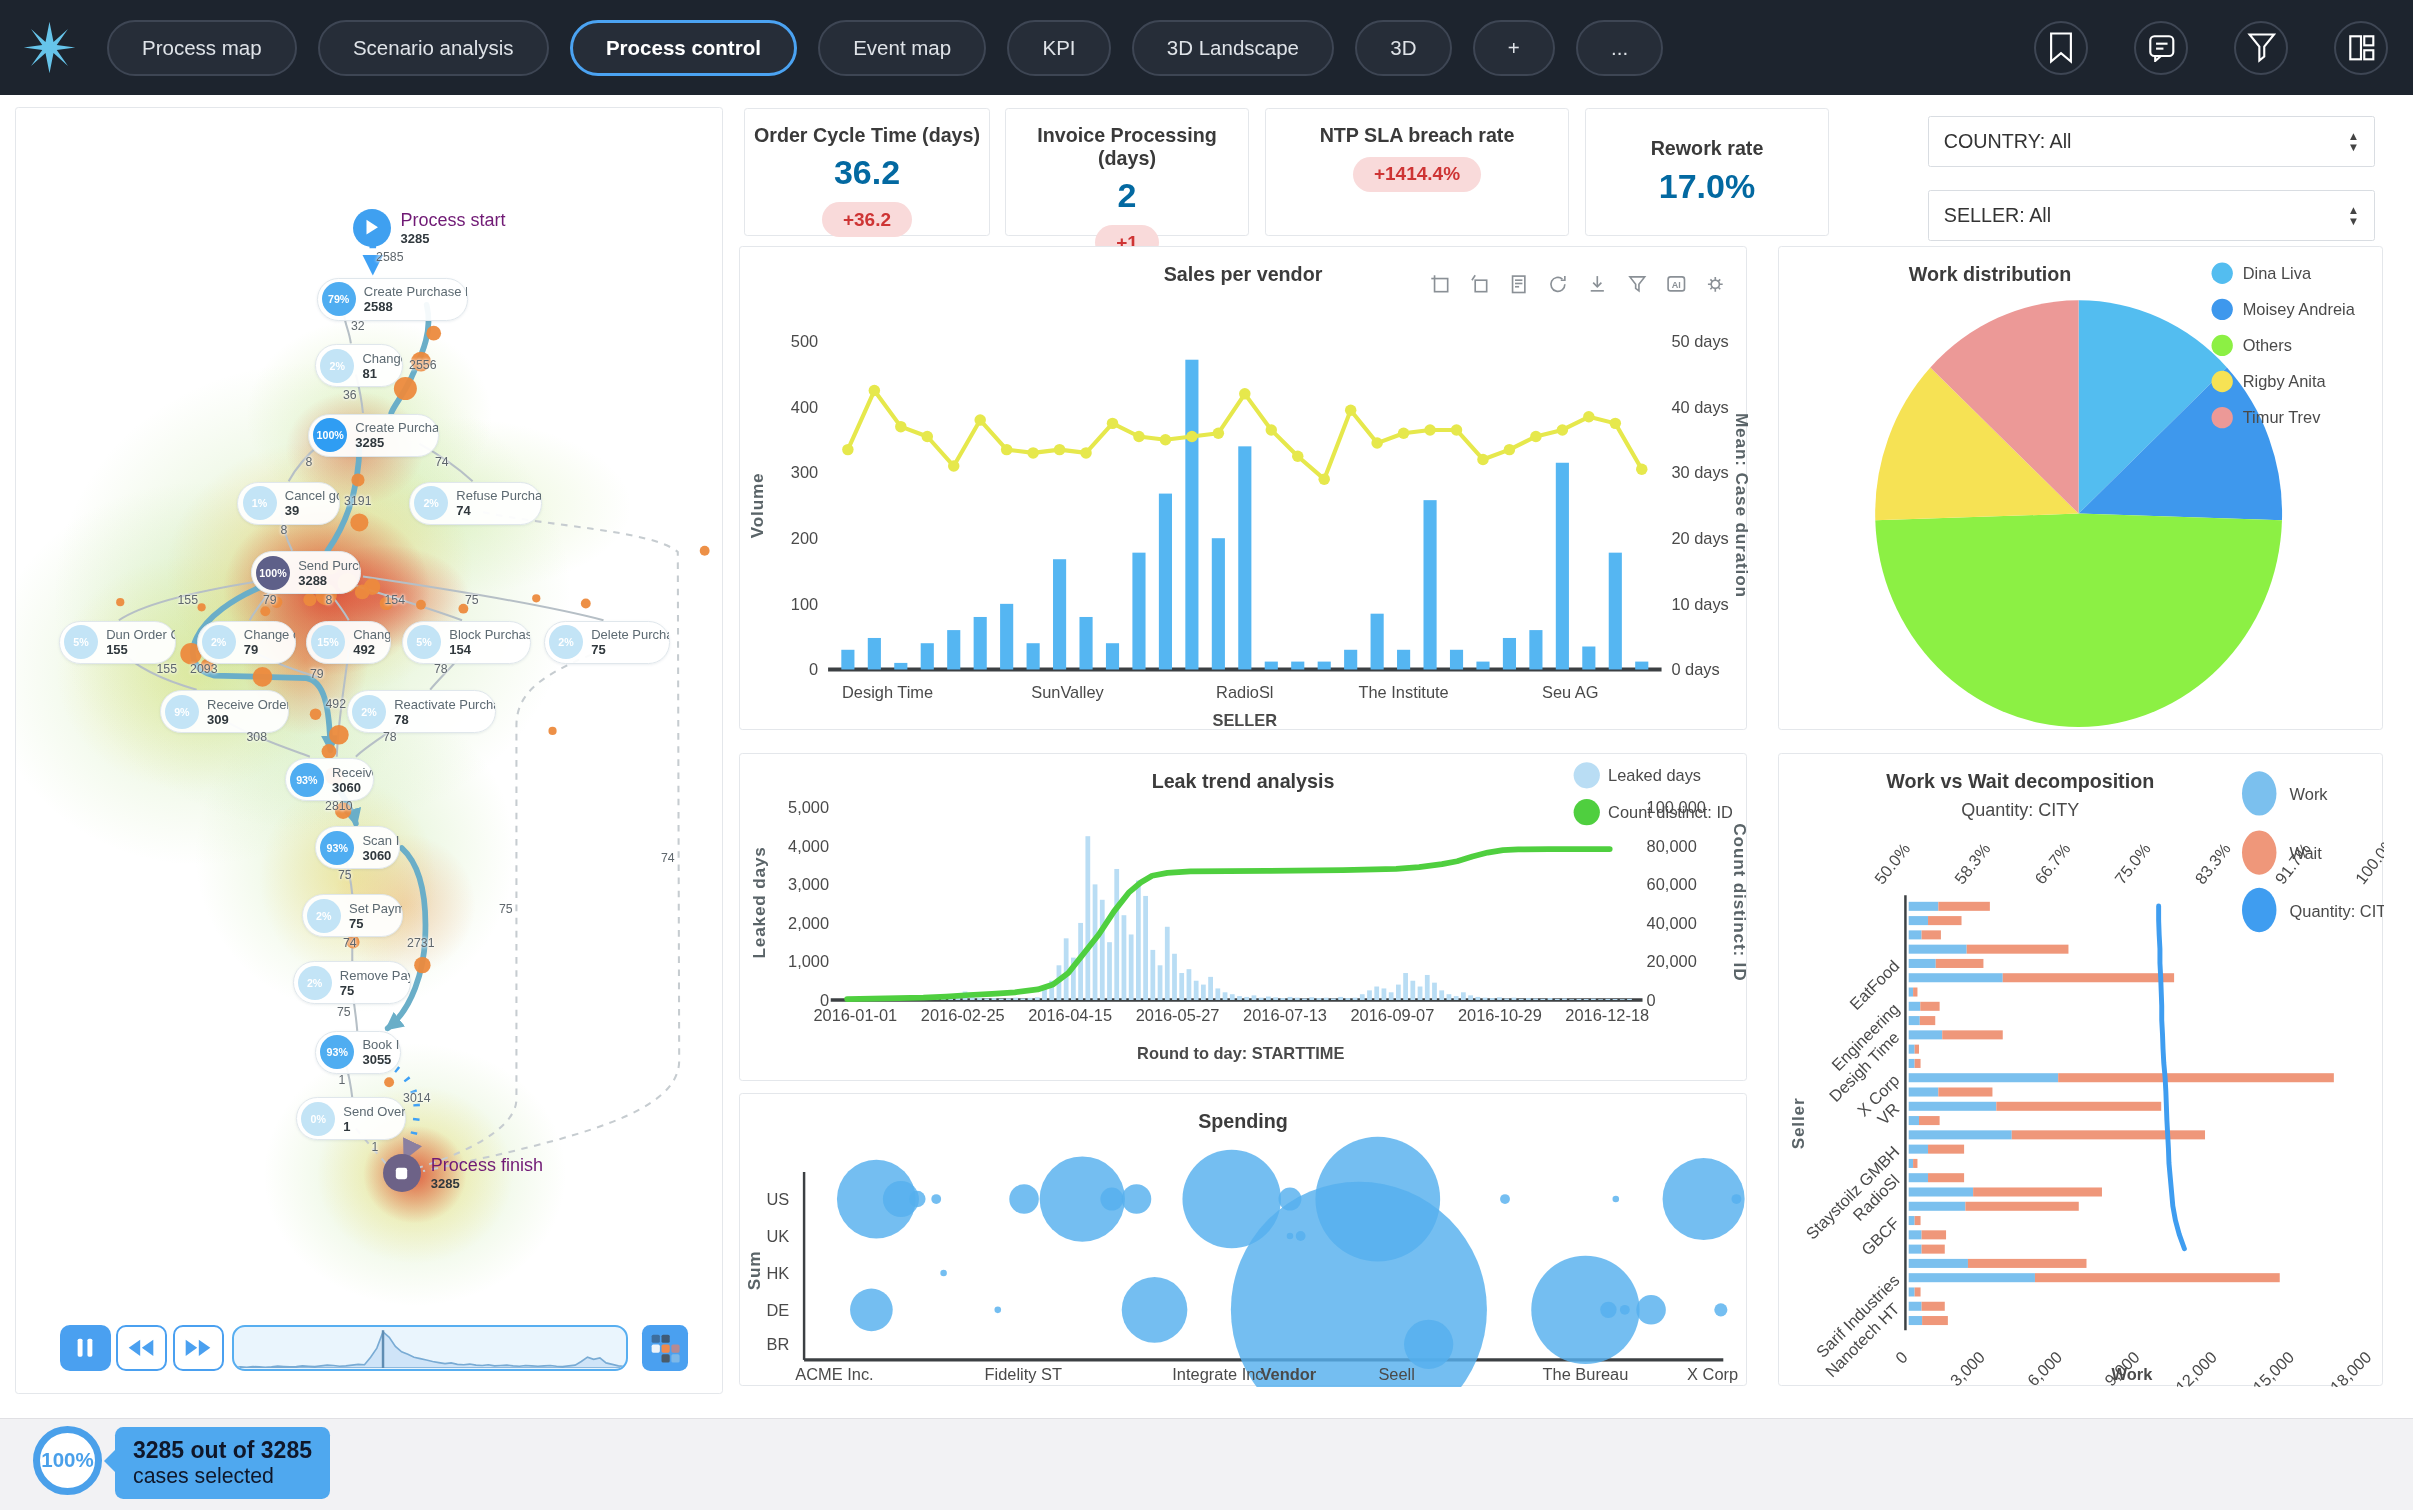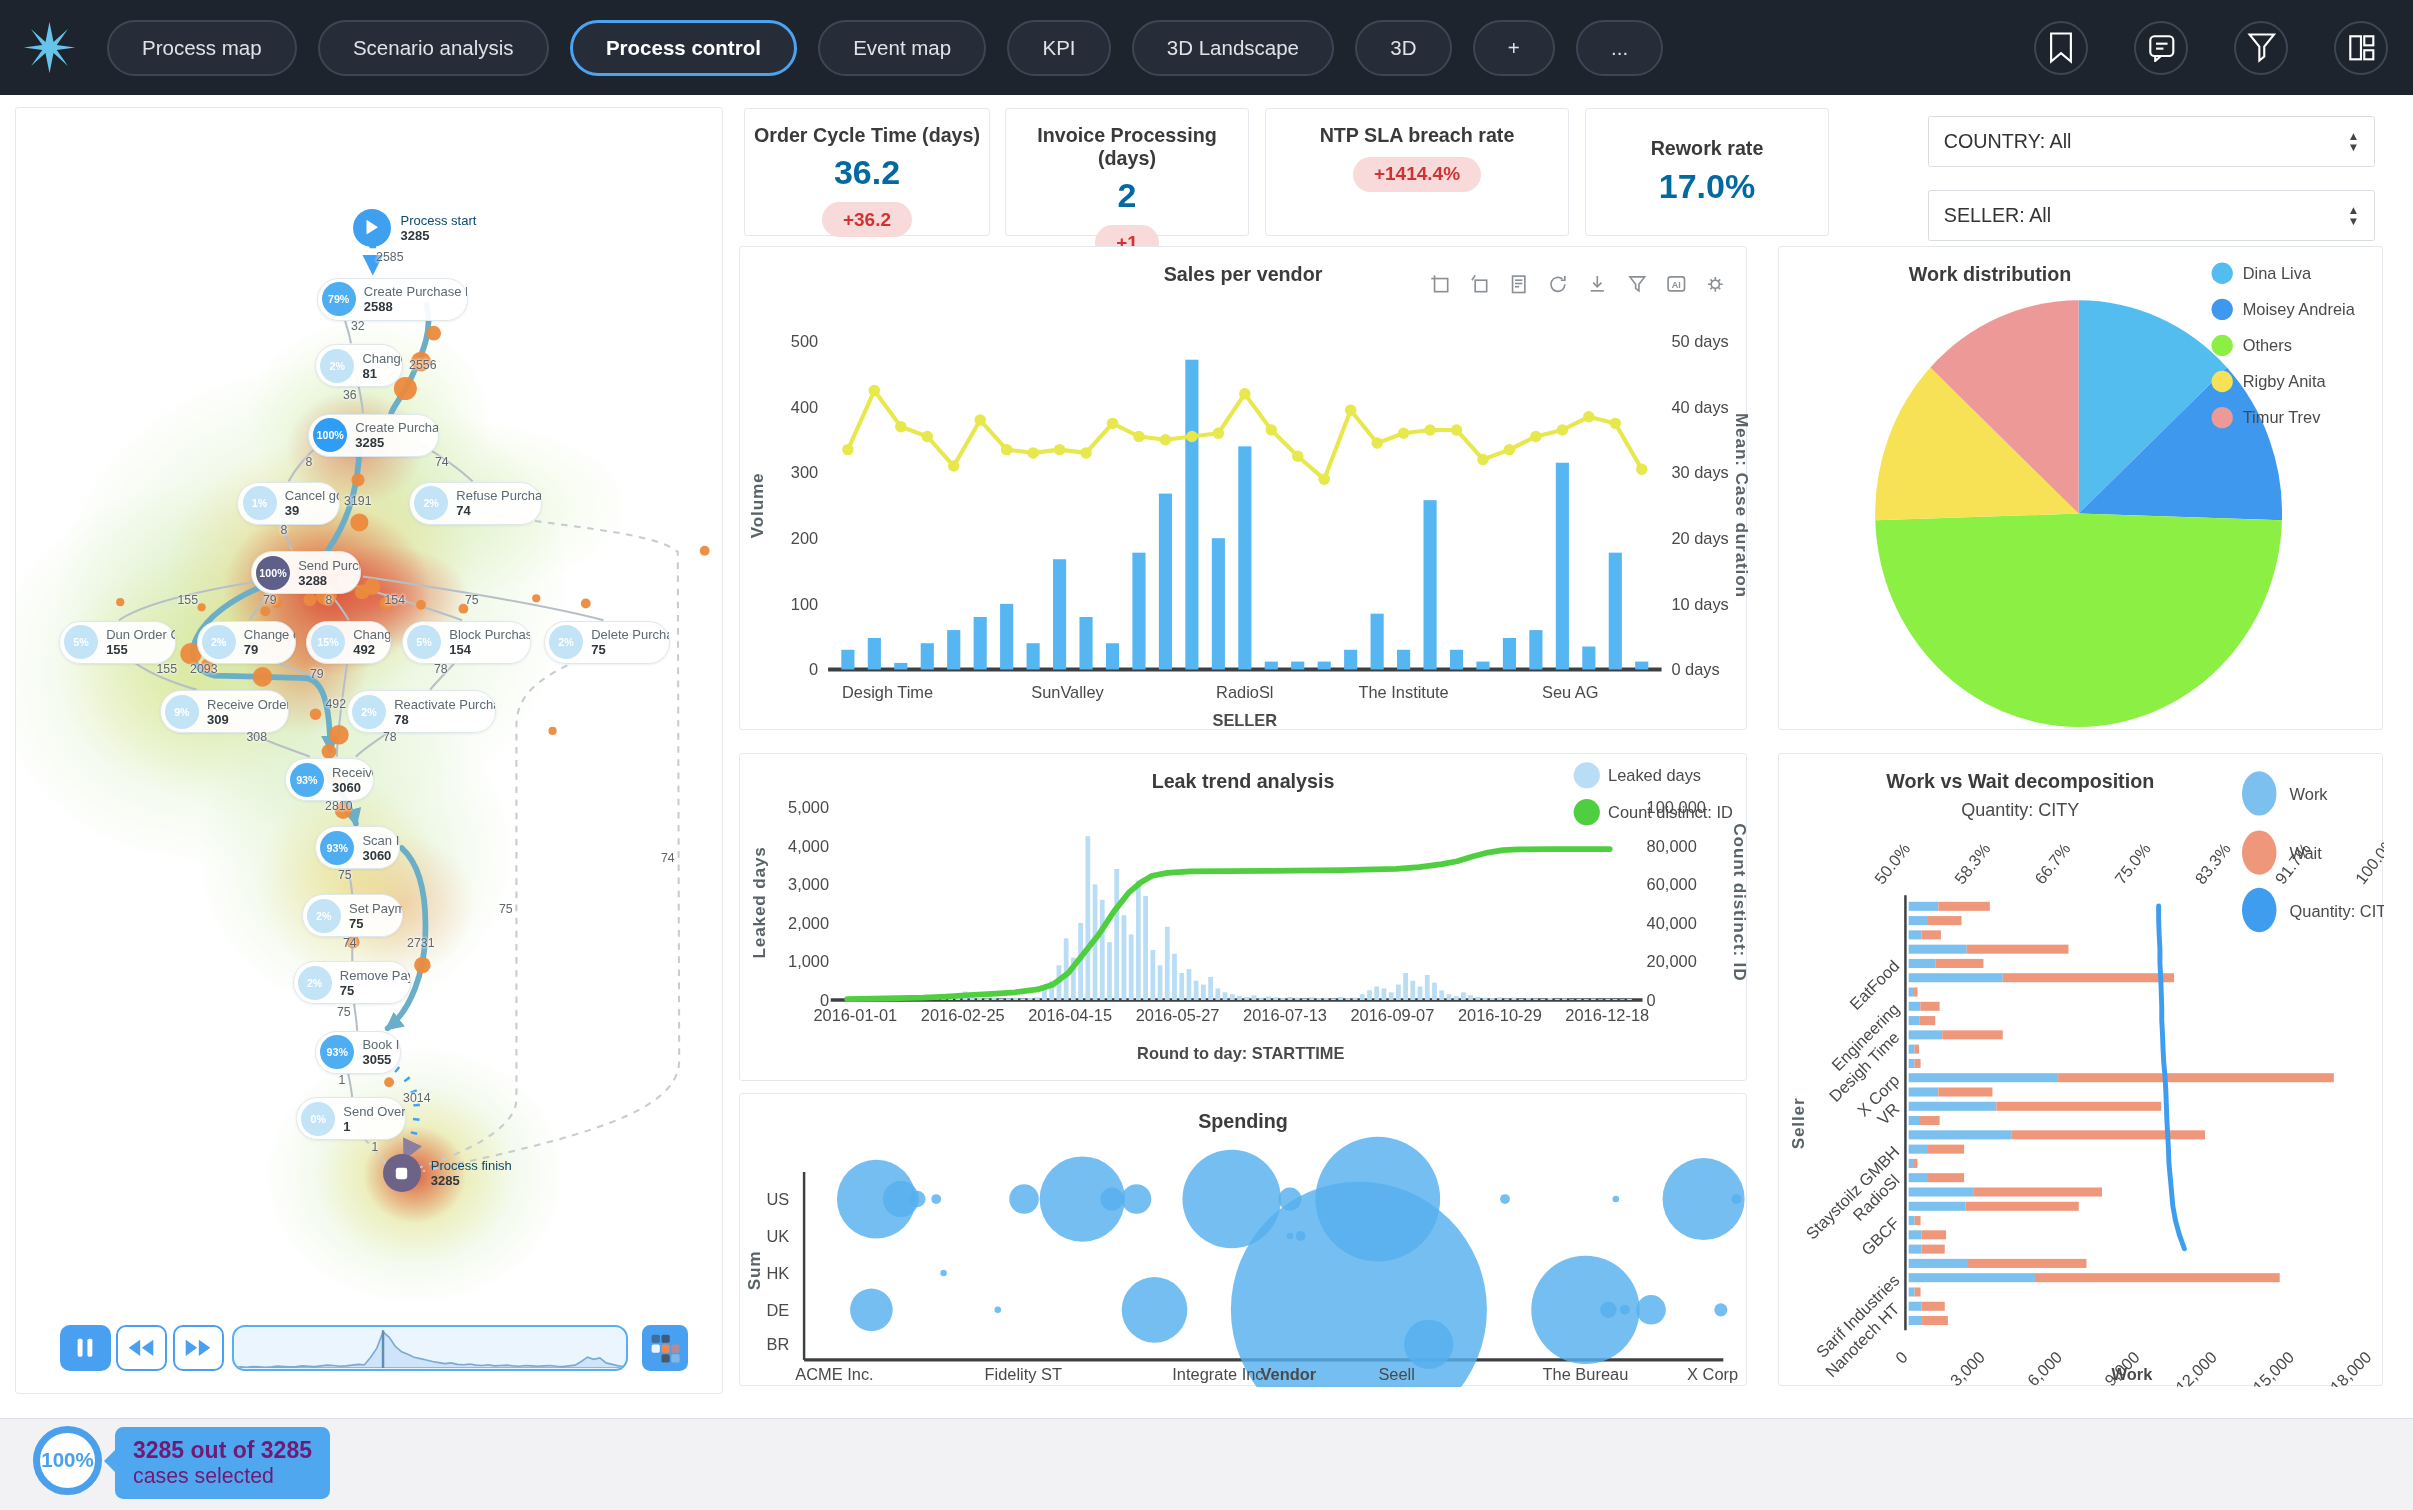--- a/index.html
+++ b/index.html
@@ -35,33 +35,33 @@
   #map-edges, #map-dots { position:absolute; inset:0; }
   .map-node { position:absolute; height:43px; background:rgba(255,255,255,0.93); border:1.6px solid #e0e7ec; border-radius:21.3px; display:flex; align-items:center; box-shadow:0 0.8px 2.5px rgba(80,110,130,.12); cursor:pointer; }
   .map-node .pct { width:34px; height:34px; border-radius:50%; margin-left:4.1px; flex:0 0 auto; display:flex; align-items:center; justify-content:center; color:#fff; font-size:10.7px; font-weight:bold; }
   .map-node .txt { margin-left:8.2px; overflow:hidden; white-space:nowrap; }
   .map-node .nm { font-size:13px; color:#5d6a72; }
   .map-node .ct { font-size:13px; font-weight:bold; color:#30383d; }
   .pct.light { background:#c3e4f6; } .pct.blue { background:#4fadf1; } .pct.strong { background:#2f9df3; } .pct.dark { background:#5e6089; }
   .term-node { position:absolute; display:flex; align-items:center; cursor:pointer; }
   .term-circle { width:38px; height:38px; border-radius:50%; display:flex; align-items:center; justify-content:center; flex:0 0 auto; }
   .term-txt { margin-left:9.9px; }
-  .term-txt .nm { font-size:13px; color:#0c4a6e; } .term-txt .ct { font-size:13px; font-weight:bold; color:#30383d; }
+  .term-txt .nm { font-size:18px; color:#701a75; } .term-txt .ct { font-size:13px; font-weight:bold; color:#30383d; }
   .edge-label { position:absolute; font-size:12.3px; color:#5f676d; text-shadow:0 0 3.3px #fff, 0 0 3.3px #fff; transform:translate(-50%,-50%); white-space:nowrap; }
 
   
   .ctl-btn { position:absolute; height:46px; border-radius:9.9px; display:flex; align-items:center; justify-content:center; cursor:pointer; }
   .ctl-solid { background:#4aa0f0; }
   .ctl-ghost { background:#fff; border:2.5px solid #4aa0f0; }
   #timeline { position:absolute; border:2.5px solid #57aef0; border-radius:13px; background:#eaf5fd; overflow:hidden; cursor:pointer; }
 
   
   #statusbar { position:absolute; left:0; top:1418px; width:2413px; height:93px; background:#f2f2f4; border-top:1.6px solid #e0e0e4; }
   #sel-ring { position:absolute; left:33px; top:6.6px; width:69px; height:69px; border-radius:50%; border:7.4px solid #4aa0ea; background:#fff; display:flex; align-items:center; justify-content:center; font-weight:bold; font-size:20.5px; color:#4aa0ea; }
-  #sel-bubble { position:absolute; left:115px; top:8.2px; background:#4fa8ef; color:#701a75; border-radius:8.2px; padding:9.9px 18px; }
+  #sel-bubble { position:absolute; left:115px; top:8.2px; background:#4fa8ef; color:#0f172a; border-radius:8.2px; padding:9.9px 18px; }
   #sel-bubble:before { content:""; position:absolute; left:-11.5px; top:23px; border:11.5px solid transparent; border-right-color:#4fa8ef; border-left:0; }
   #sel-line1 { font-size:23px; font-weight:bold; } #sel-line2 { font-size:21.3px; }
 
   svg text { font-family:"Liberation Sans", sans-serif; }
   .tick { font-size:20px; fill:#4a4a4a; }
   .axlab { font-size:21px; font-weight:bold; fill:#5a6468; letter-spacing:1px; }
   .legend-item { cursor:pointer; }
 </style>
 </head>
 <body>

